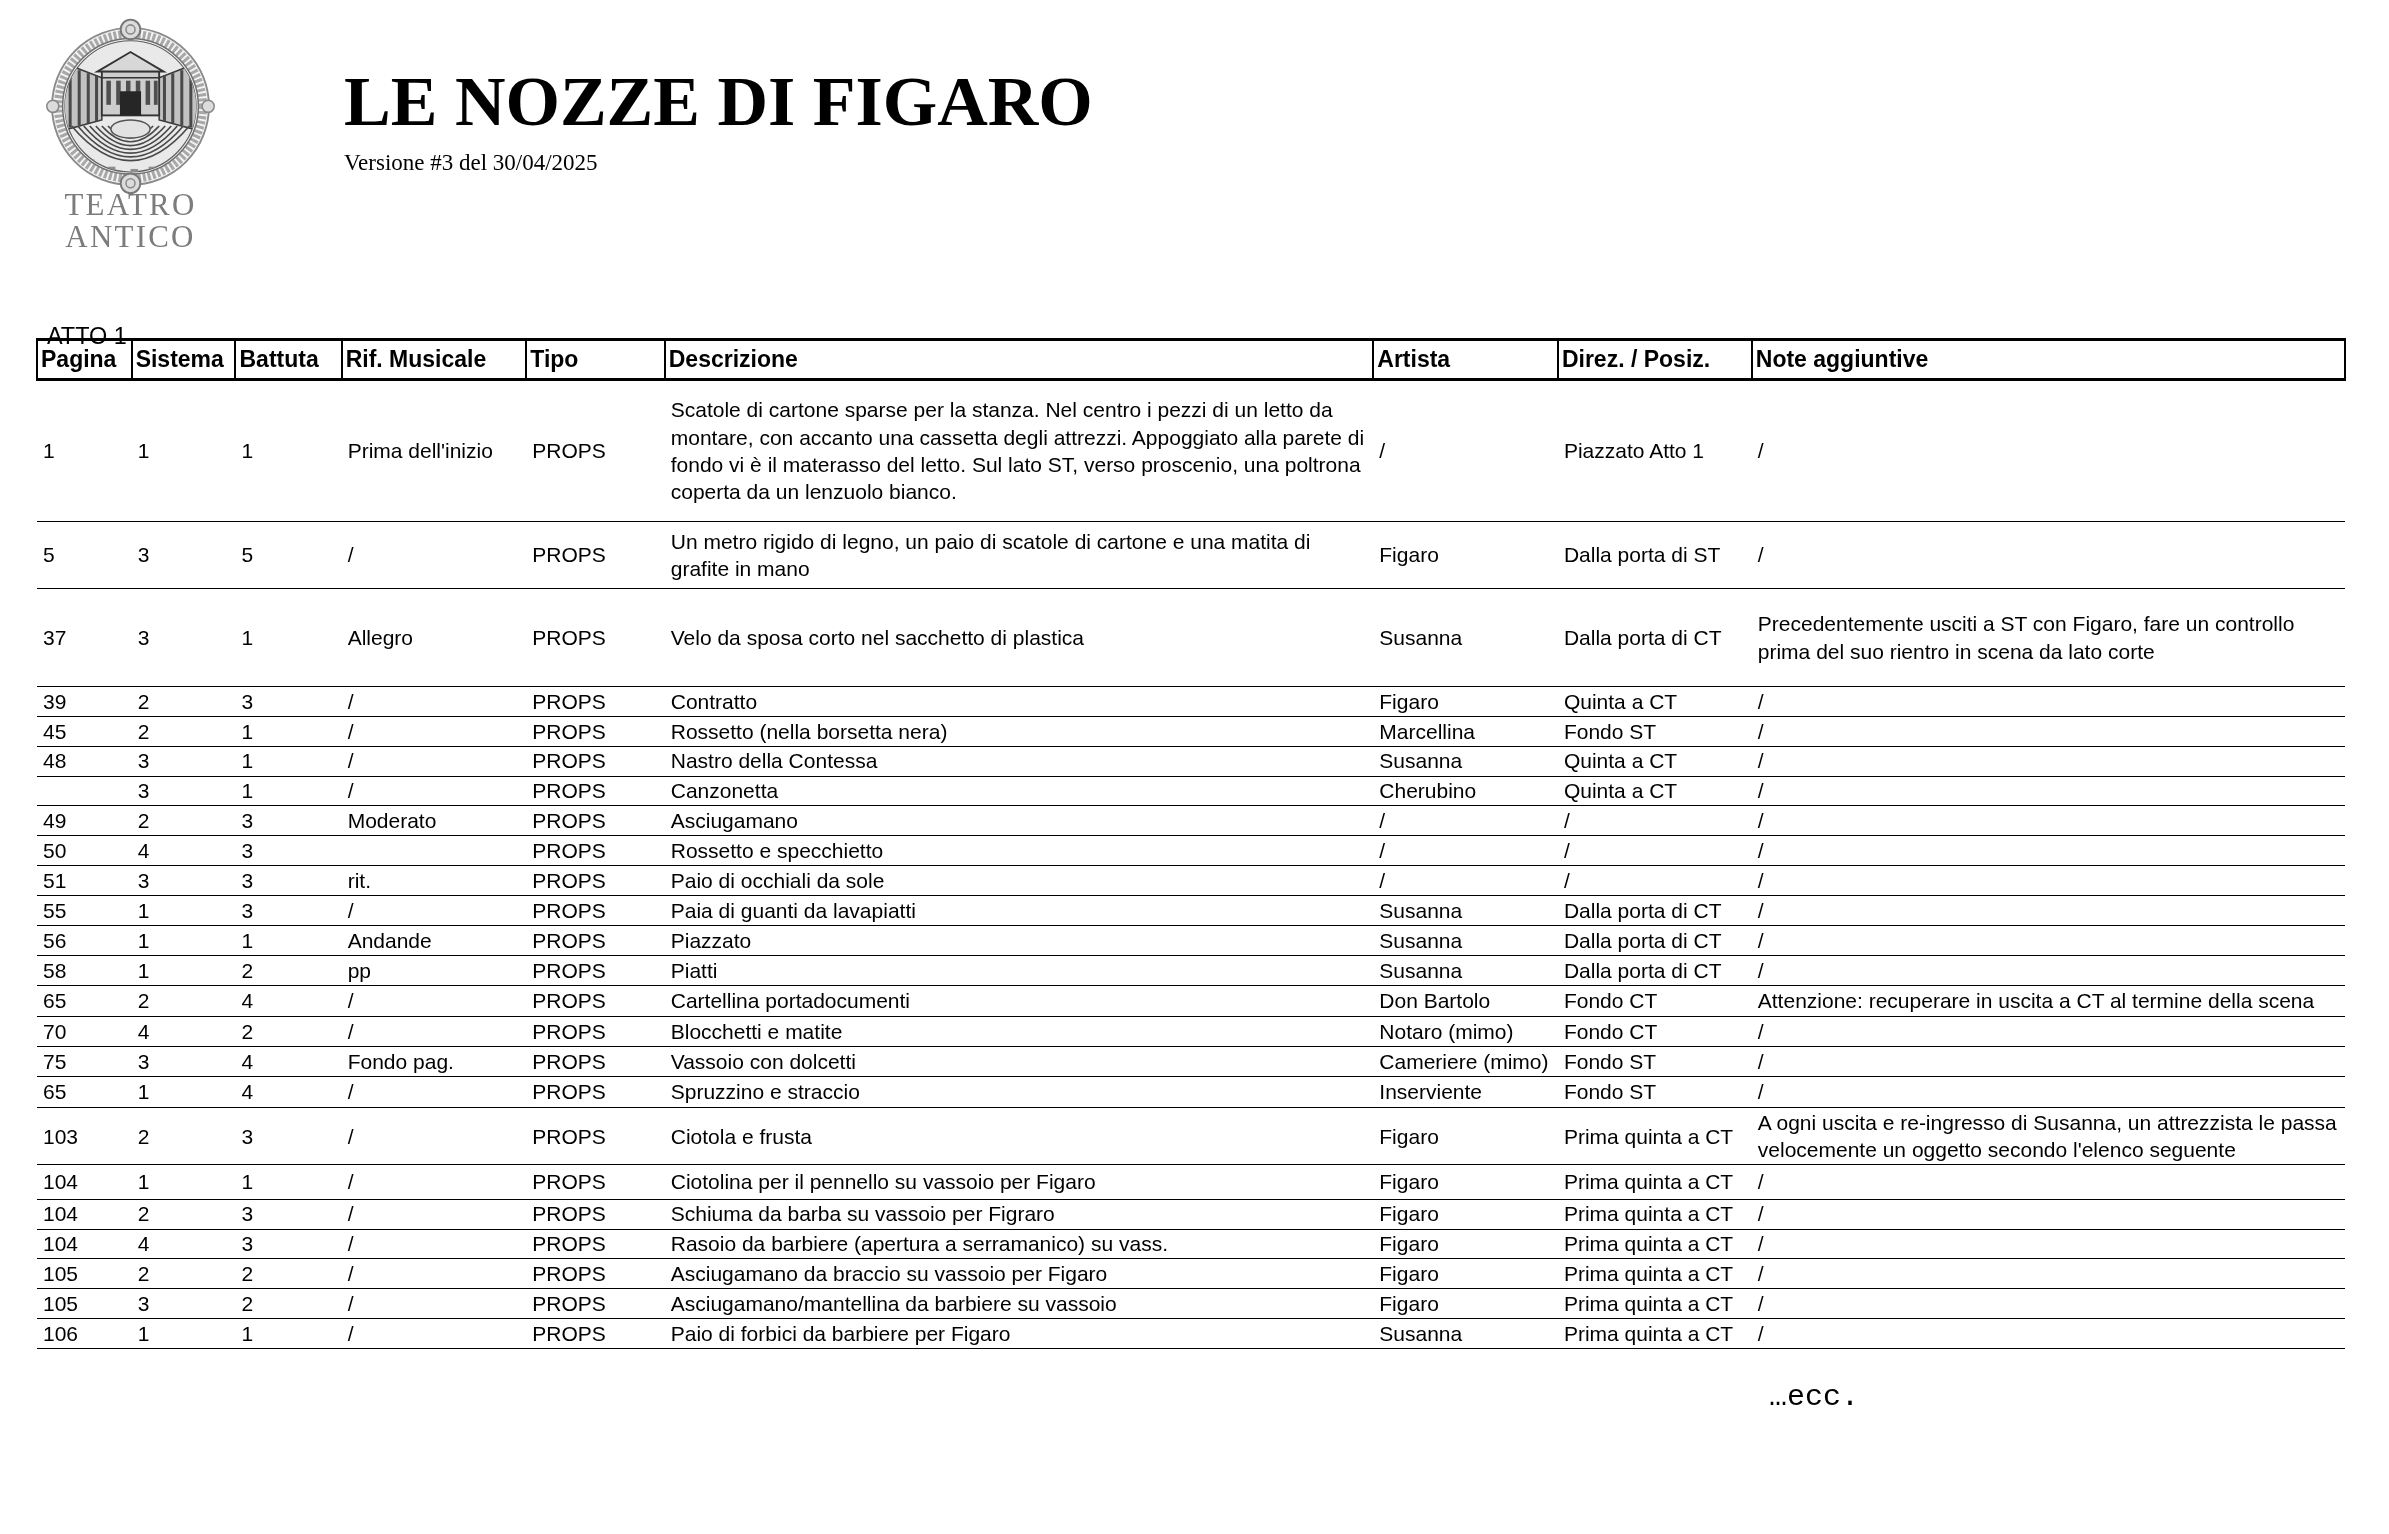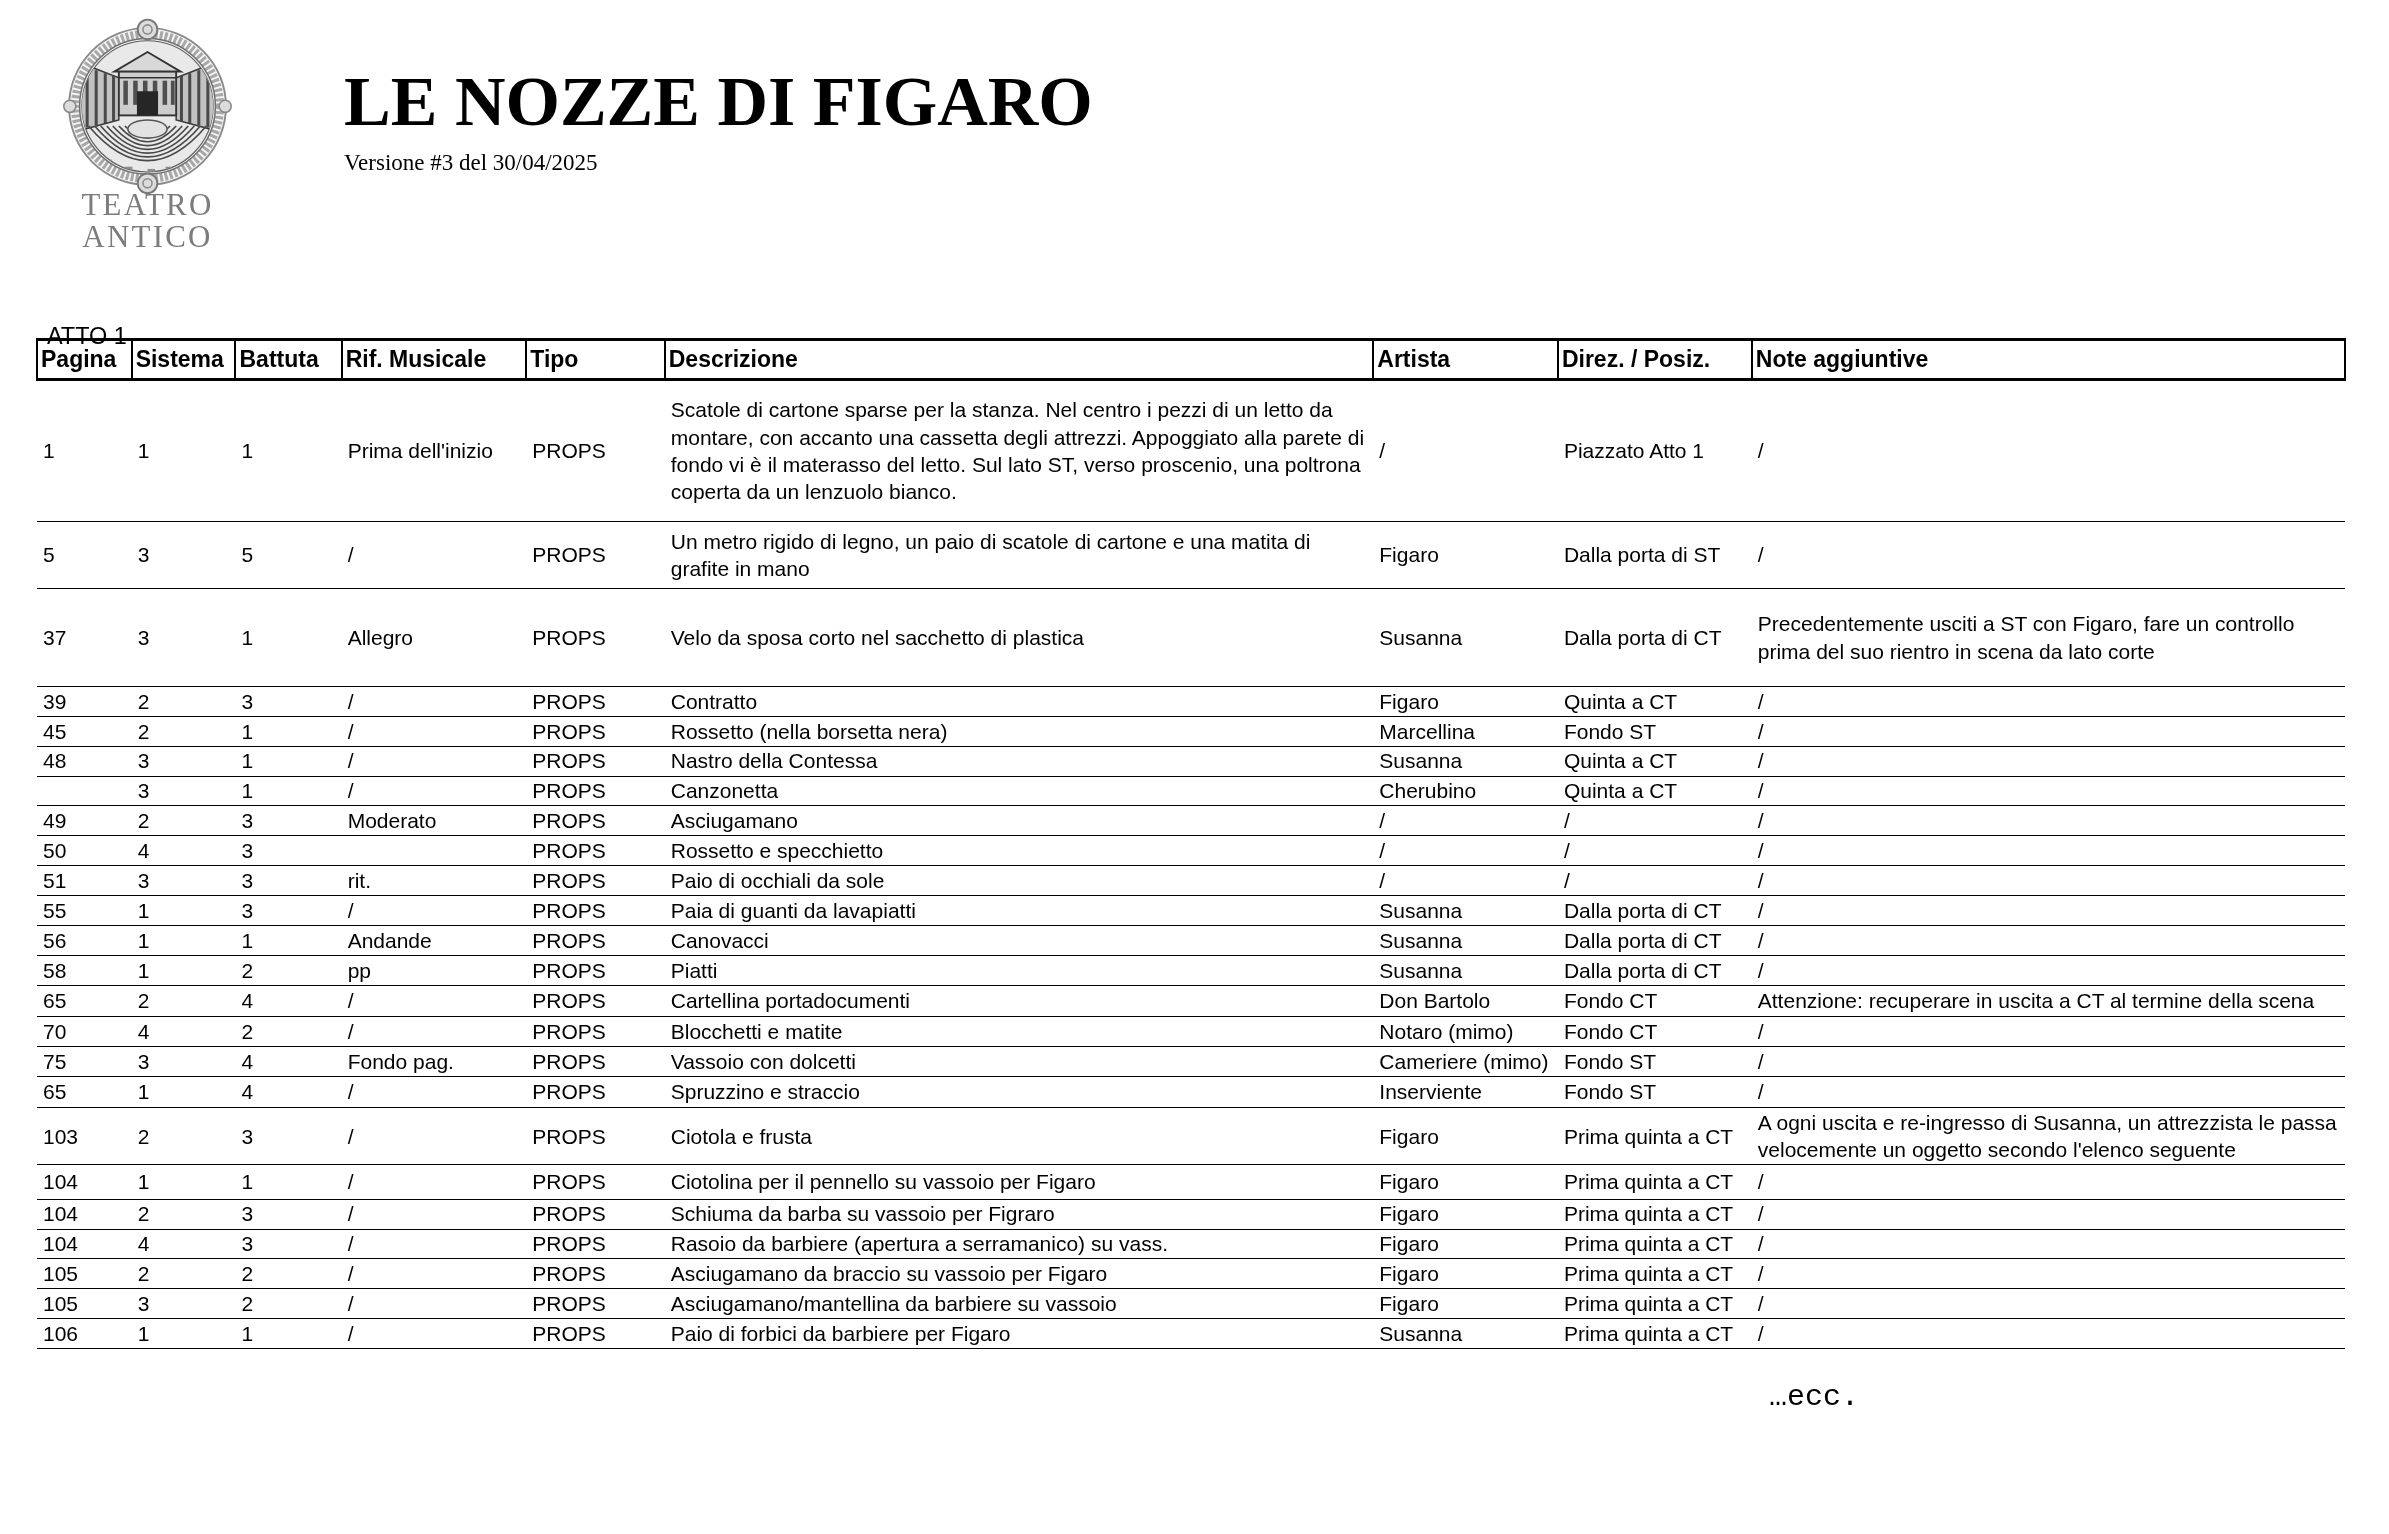--- a/index.html
+++ b/index.html
@@ -7,21 +7,21 @@
     position:relative;
     width:2389px;
     height:1534px;
     background:#ffffff;
     font-family:"Liberation Sans", sans-serif;
     color:#000;
     overflow:hidden;
   }
 
   
-  .logo{position:absolute;left:60px;top:16.6px;width:175px;}
+  .logo{position:absolute;left:43px;top:16.6px;width:175px;}
   .title-block{position:absolute;left:344px;top:67px;}
   .doc-title{
     font-family:"Liberation Serif", serif;
     font-weight:bold;font-size:70px;line-height:1;margin:0;letter-spacing:0;
   }
   .doc-subtitle{
     font-family:"Liberation Serif", serif;
     font-weight:bold;font-size:42px;line-height:1;margin:15px 0 0 0;
   }
   .doc-version{
@@ -299,21 +299,21 @@
           <td>Susanna</td>
           <td>Dalla porta di CT</td>
           <td>/</td>
         </tr>
         <tr>
           <td>56</td>
           <td>1</td>
           <td>1</td>
           <td>Andande</td>
           <td>PROPS</td>
-          <td>Canovacci</td>
+          <td>Piazzato</td>
           <td>Susanna</td>
           <td>Dalla porta di CT</td>
           <td>/</td>
         </tr>
         <tr>
           <td>58</td>
           <td>1</td>
           <td>2</td>
           <td>pp</td>
           <td>PROPS</td>

